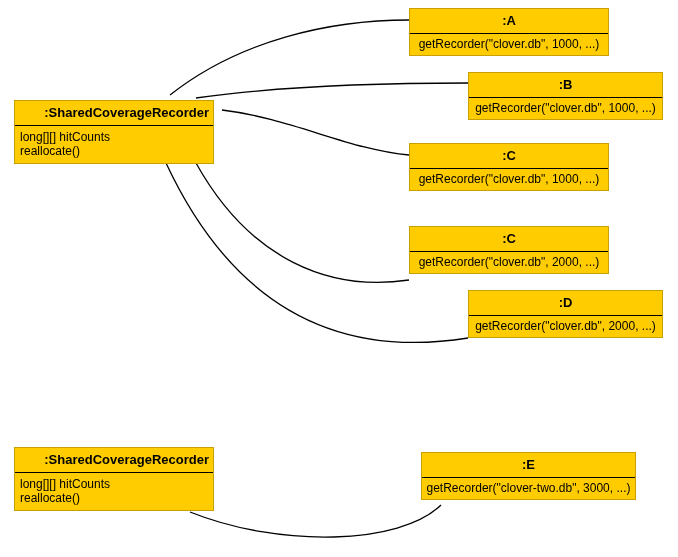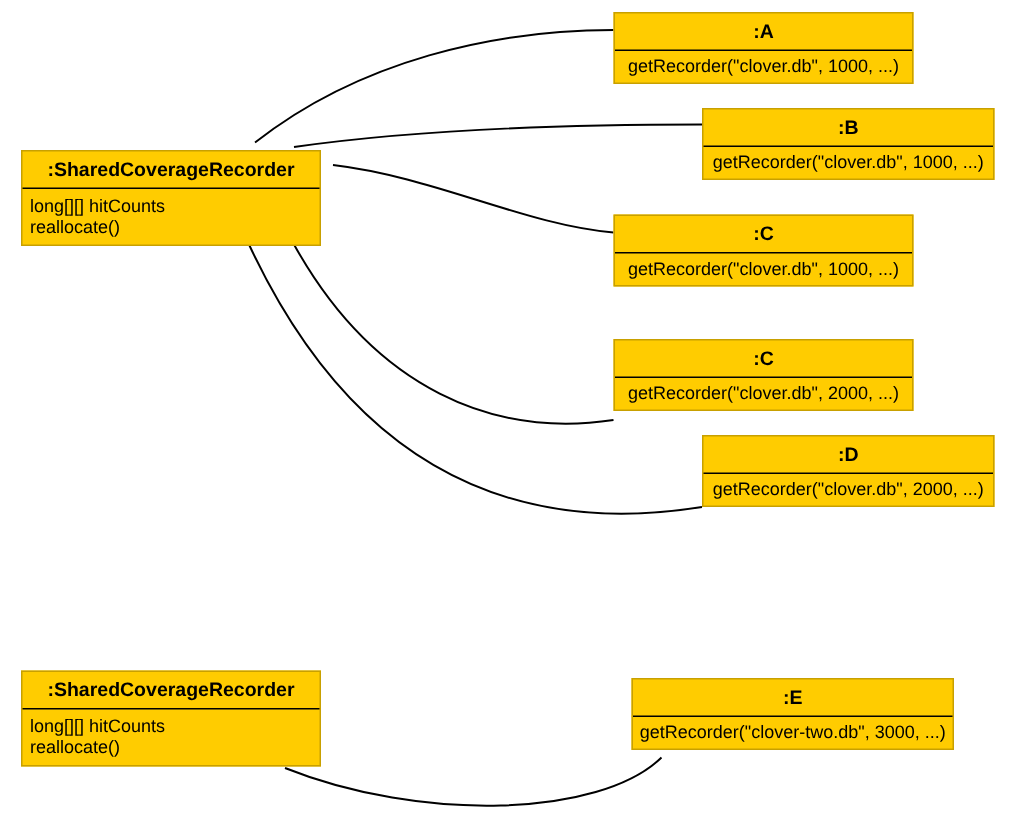--- a/index.html
+++ b/index.html
@@ -45,20 +45,21 @@
     line-height: 14px;
     padding: 4px 5px 5px 5px;
     white-space: nowrap;
     overflow: hidden;
   }
   .uml-body .attr-line {
     display: block;
   }
   .recorder-title {
     font-size: 13px;
+    text-align: right;
   }
   .op-body {
     text-align: center;
     padding: 3px 4px 4px 4px;
   }
   svg line, svg path {
     fill: none;
   }
 </style>
 </head>

